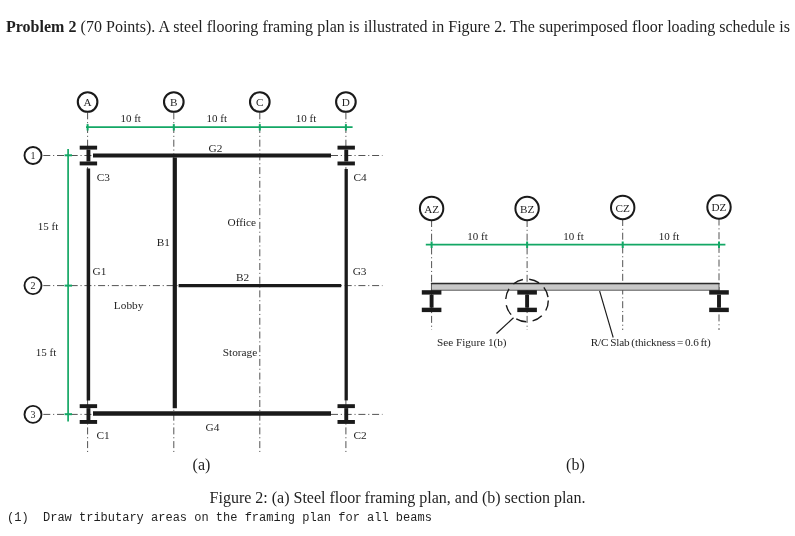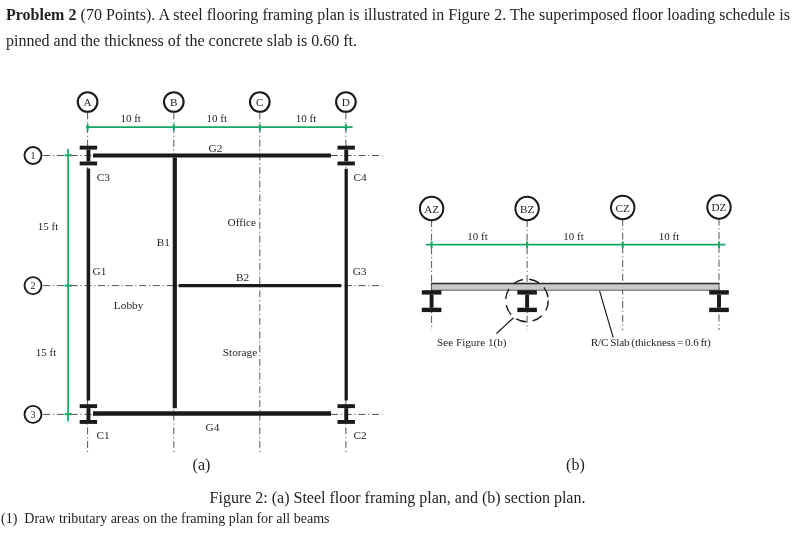--- a/index.html
+++ b/index.html
@@ -1,29 +1,28 @@
 <!DOCTYPE html>
 <html><head>
 <meta charset="utf-8">
 <style>
   html,body{margin:0;padding:0;background:#ffffff;}
   body{width:795px;height:536px;position:relative;font-family:"Liberation Serif",serif;color:#1a1a1a;overflow:hidden;}
   .para{position:absolute;left:6px;top:2px;width:784px;font-size:16px;line-height:26.4px;color:#1f1f1f;}
-  .jline{text-align:justify;height:26.4px;overflow:hidden;}
+  .jline{text-align:justify;height:26.4px;overflow:hidden;margin-top:12px;}
   .jline::after{content:"";display:inline-block;width:100%;}
   svg{position:absolute;left:0;top:0;}
   .cap{position:absolute;color:#1f1f1f;}
   text{font-family:"Liberation Serif",serif;fill:#1f1f1f;}
 </style>
 </head>
 <body>
 
 <div class="para">
   <div class="jline"><b>Problem 2</b> (70 Points). A steel flooring framing plan is illustrated in Figure 2. The superimposed floor loading schedule is</div>
-  <div>pinned and the thickness of the concrete slab is 0.60 ft.</div>
 </div>
 
 <svg width="795" height="536" viewBox="0 0 795 536">
 
   <line x1="87.6" y1="112.3" x2="87.6" y2="452" stroke="#4a4a4a" stroke-width="0.95" stroke-dasharray="7 2.8 1.1 2.8"></line>
 
   <line x1="173.8" y1="112.3" x2="173.8" y2="452" stroke="#4a4a4a" stroke-width="0.95" stroke-dasharray="7 2.8 1.1 2.8"></line>
 
   <line x1="259.8" y1="112.3" x2="259.8" y2="452" stroke="#4a4a4a" stroke-width="0.95" stroke-dasharray="7 2.8 1.1 2.8"></line>
 
@@ -230,13 +229,13 @@
 
   <line x1="599.6" y1="291" x2="613.2" y2="337.5" stroke="#1a1a1a" stroke-width="1.1"></line>
 
   <text x="590.8" y="346" font-size="11.2" letter-spacing="-0.15" word-spacing="-0.8">R/C Slab (thickness = 0.6 ft)</text>
 
   <text x="575.4" y="469.5" font-size="16" text-anchor="middle">(b)</text>
 </svg>
 
 <div class="cap" style="left:0;top:489px;width:795px;text-align:center;font-size:16px;">Figure 2: (a) Steel floor framing plan, and (b) section plan.</div>
 
-<div class="cap" style="left:1px;top:510.5px;font-size:14px;">(1)&nbsp;&nbsp;Draw tributary areas on the framing plan for all beams</div>
+<div class="cap" style="left:7px;top:510.5px;font-size:12px;font-family:Liberation Mono, monospace;">(1)&nbsp;&nbsp;Draw tributary areas on the framing plan for all beams</div>
 
 </body></html>

